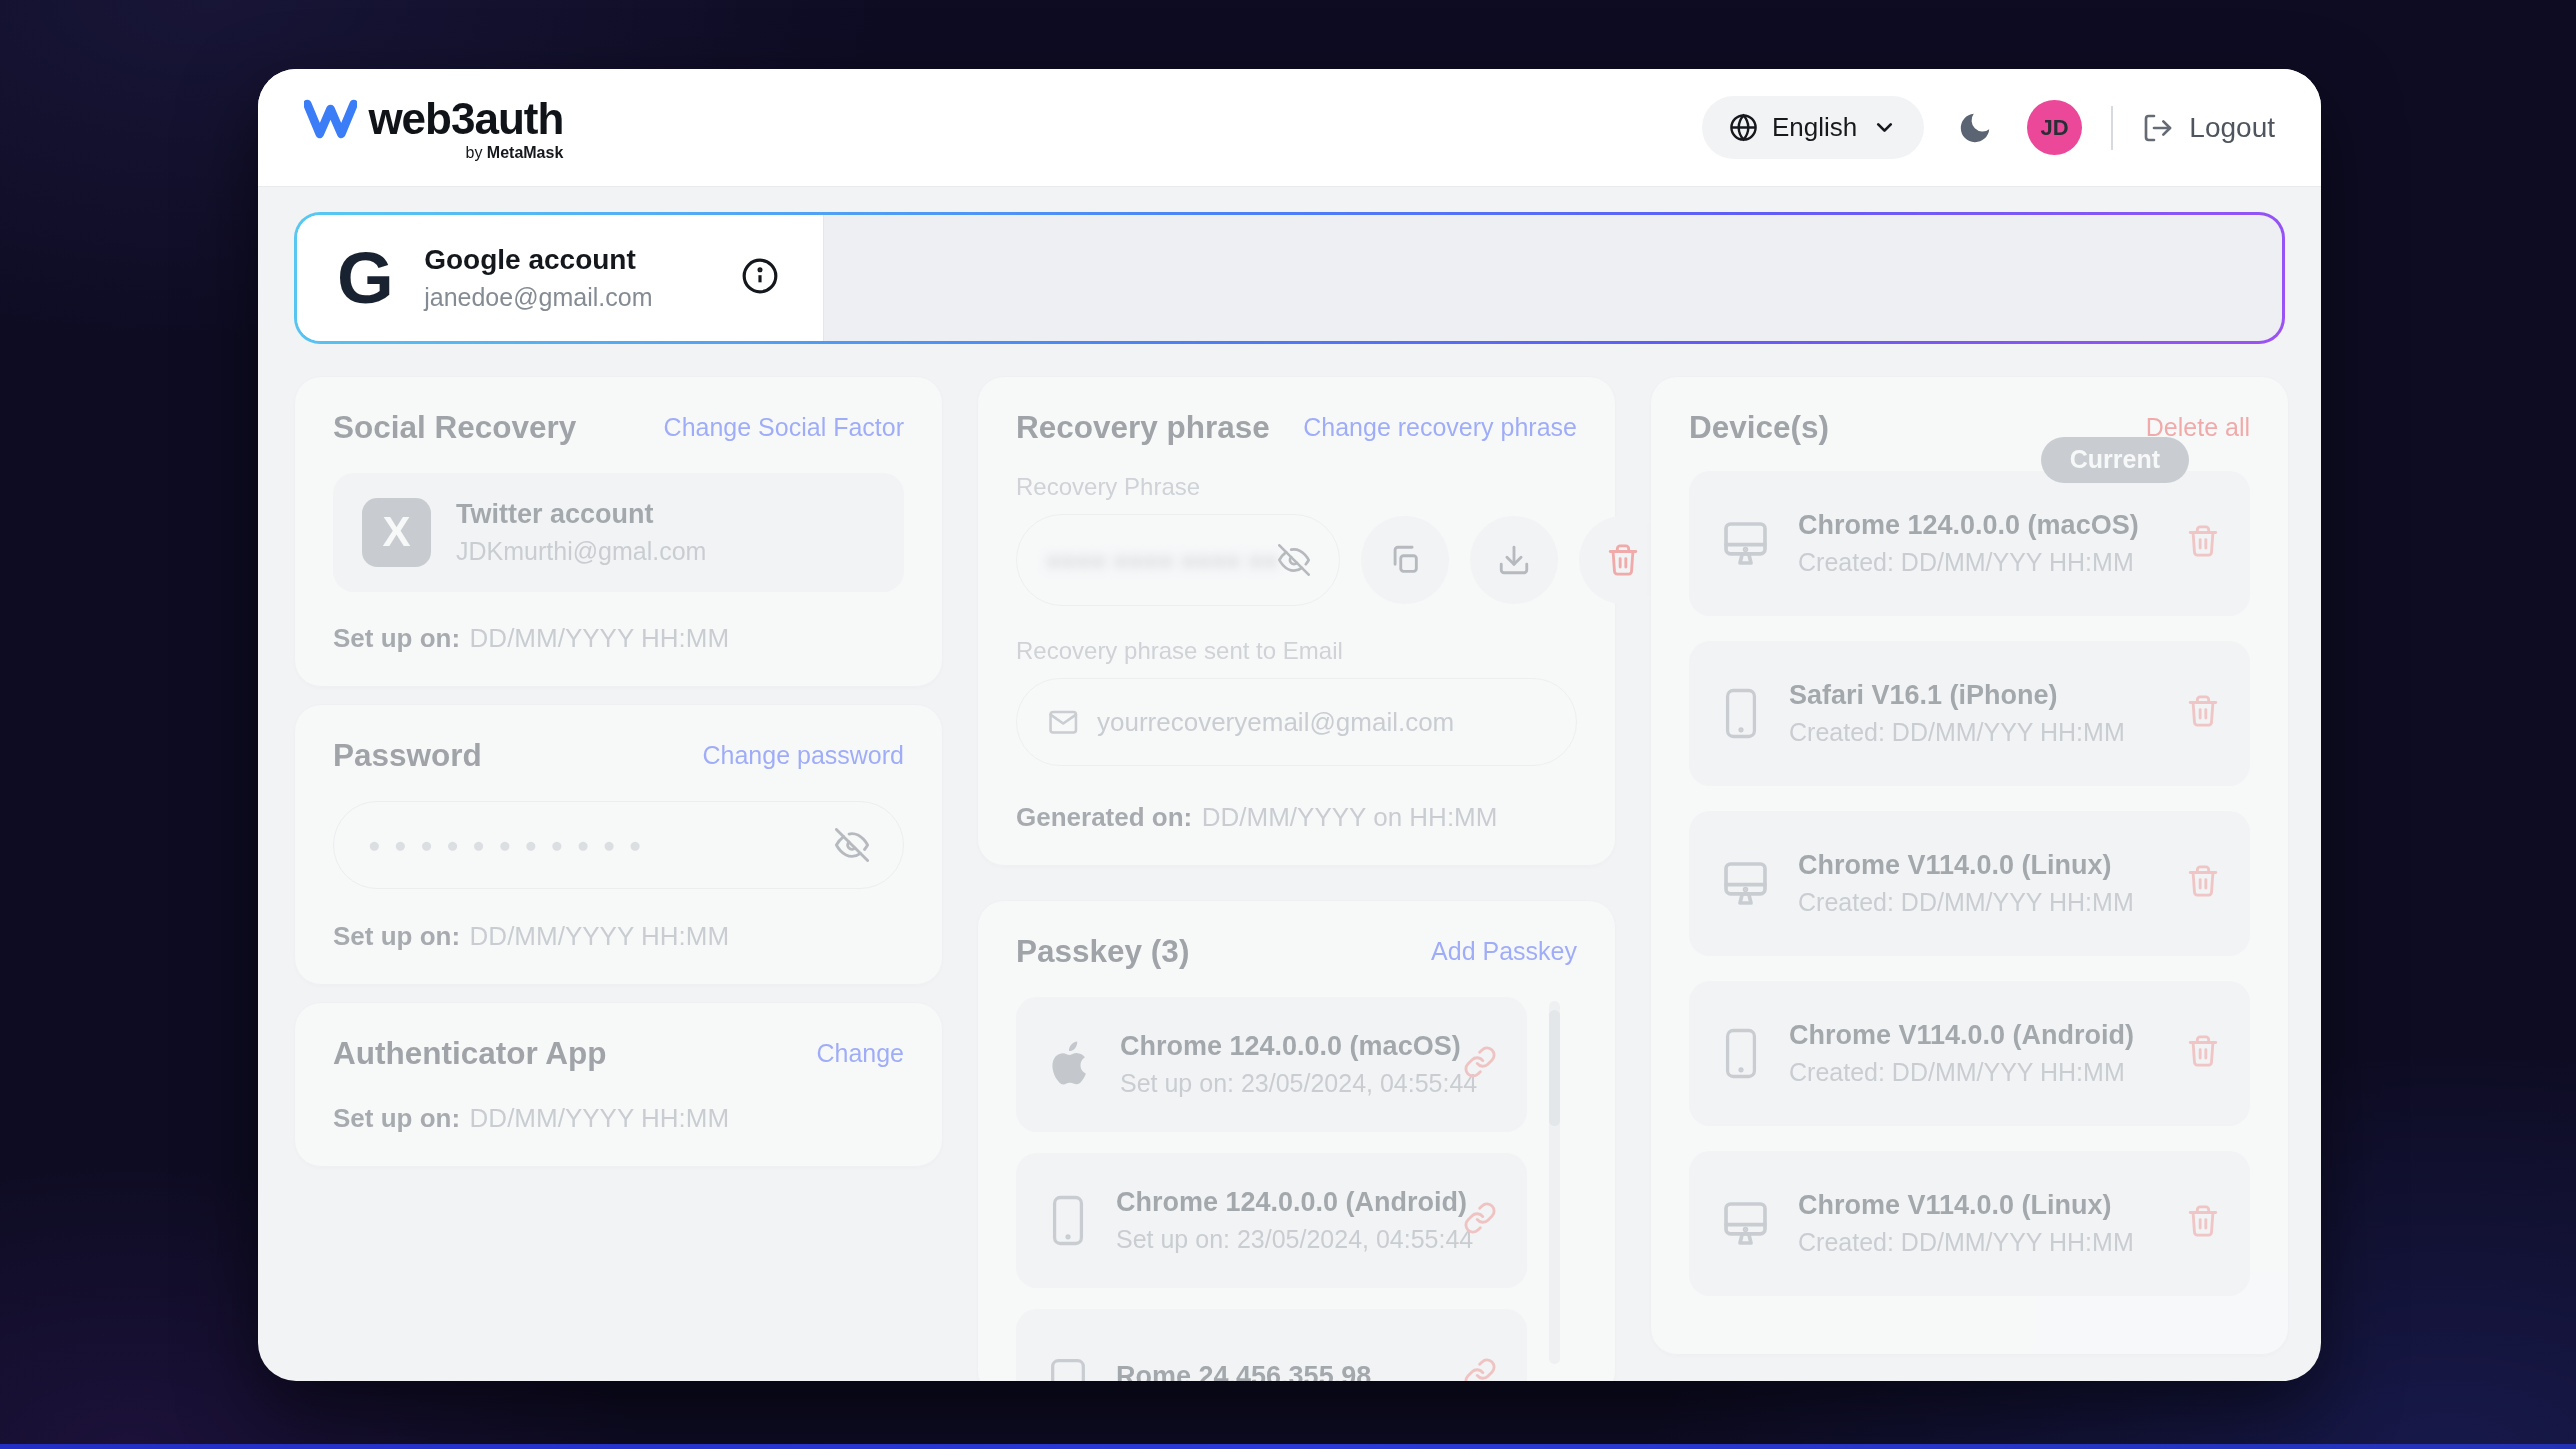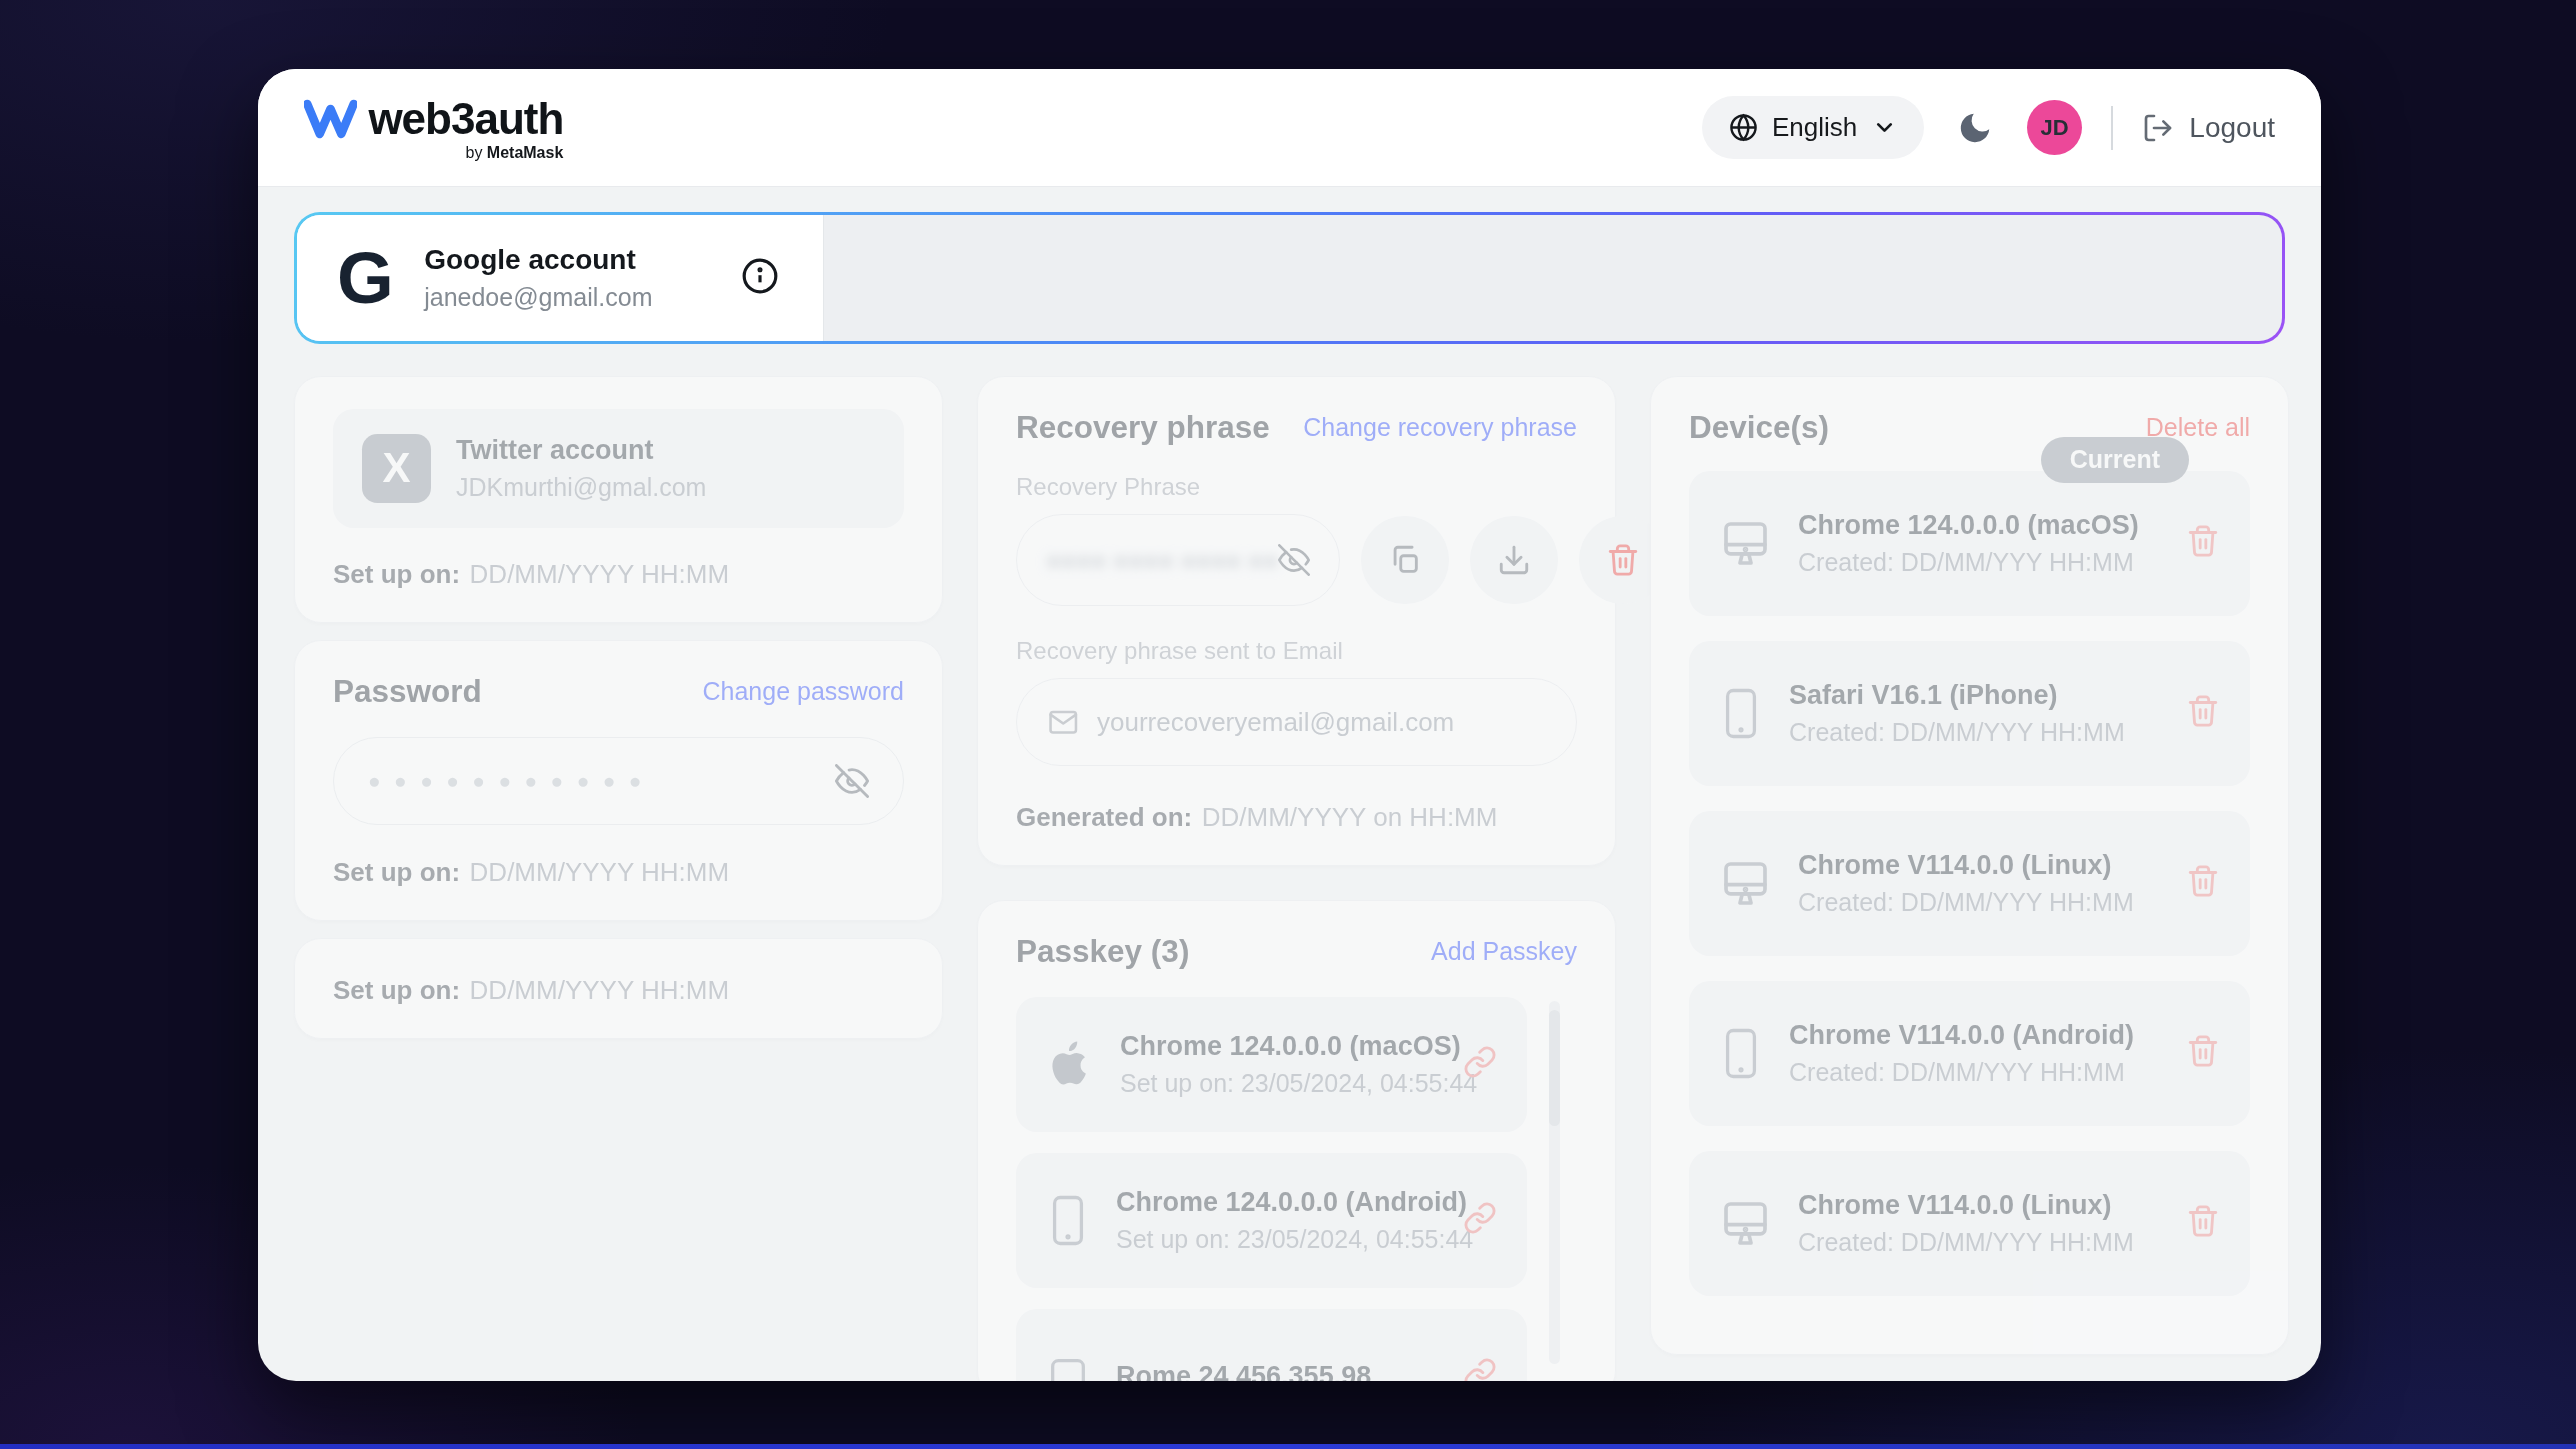--- a/index.html
+++ b/index.html
@@ -183,20 +183,24 @@
           </span>
         </div>
       </div>
     </div>
 
     <div class="content">
 
       <div class="col">
 
         <div class="card">
+          <div class="card-head">
+            <span class="card-title">Social Recovery</span>
+            <span class="card-link">Change Social Factor</span>
+          </div>
           <div class="account-row">
             <span class="x-badge">X</span>
             <div class="row-text">
               <span class="row-title">Twitter account</span>
               <span class="row-sub">JDKmurthi@gmal.com</span>
             </div>
           </div>
           <div class="setup-line">
             <span class="setup-label">Set up on:</span><span class="setup-value">DD/MM/YYYY HH:MM</span>
           </div>
@@ -215,20 +219,24 @@
               <path d="M14.12 14.12a3 3 0 1 1-4.24-4.24"></path>
                 <line x1="1" y1="1" x2="23" y2="23"></line>
             </svg>
           </div>
           <div class="setup-line">
             <span class="setup-label">Set up on:</span><span class="setup-value">DD/MM/YYYY HH:MM</span>
           </div>
         </div>
 
         <div class="card">
+          <div class="card-head">
+            <span class="card-title">Authenticator App</span>
+            <span class="card-link">Change</span>
+          </div>
           <div class="setup-line">
             <span class="setup-label">Set up on:</span><span class="setup-value">DD/MM/YYYY HH:MM</span>
           </div>
         </div>
       </div>
 
       <div class="col col-mid">
 
         <div class="card">
           <div class="card-head">

